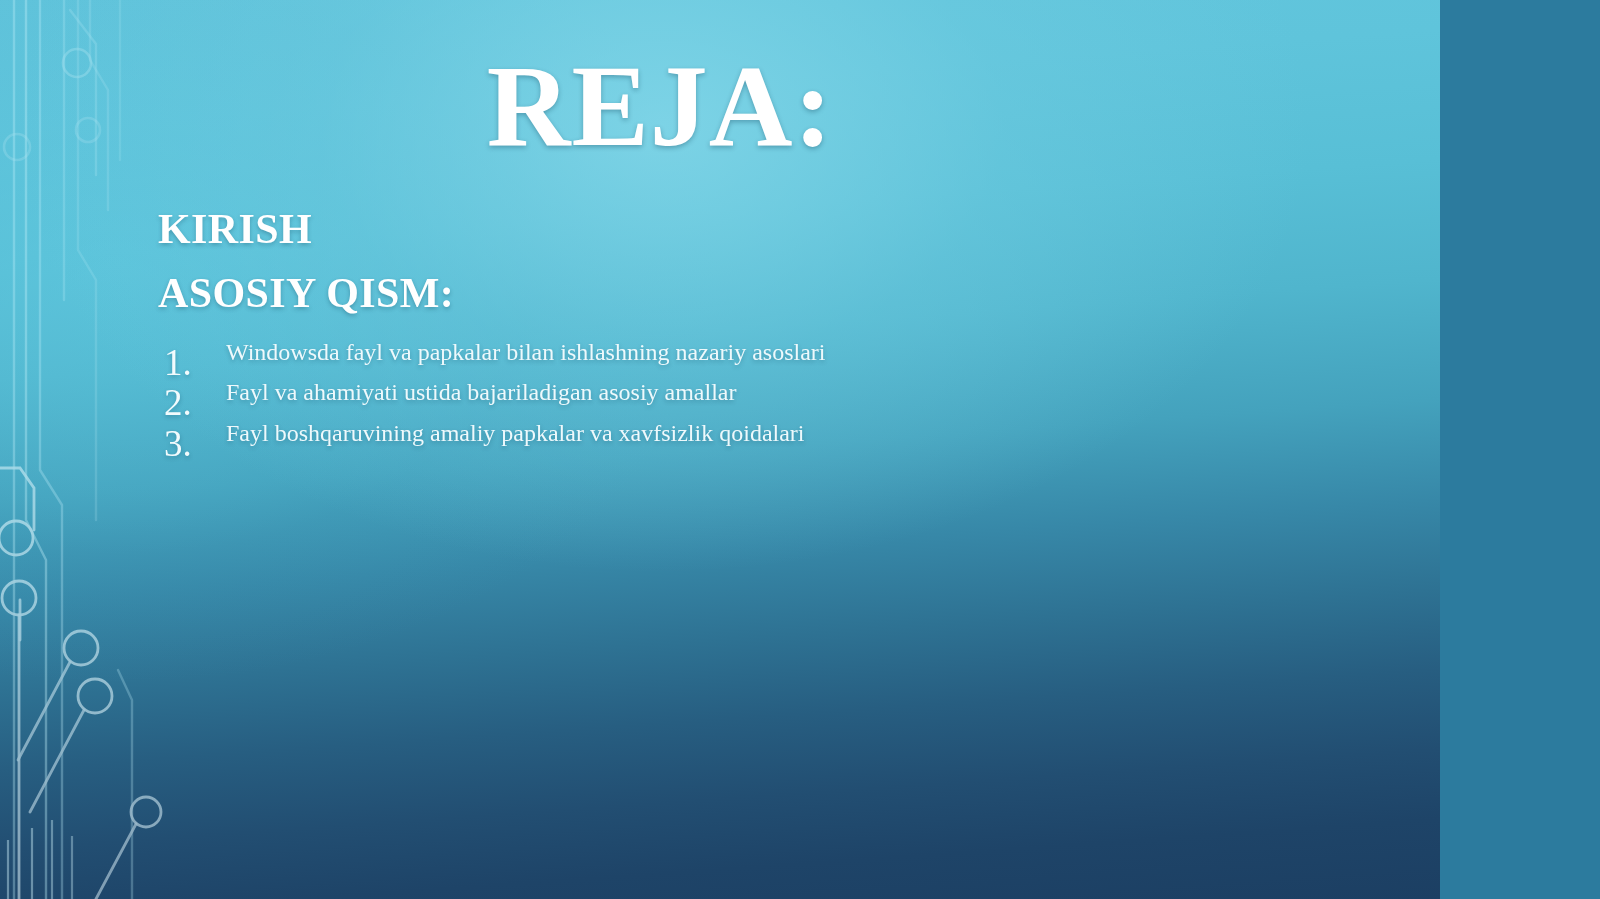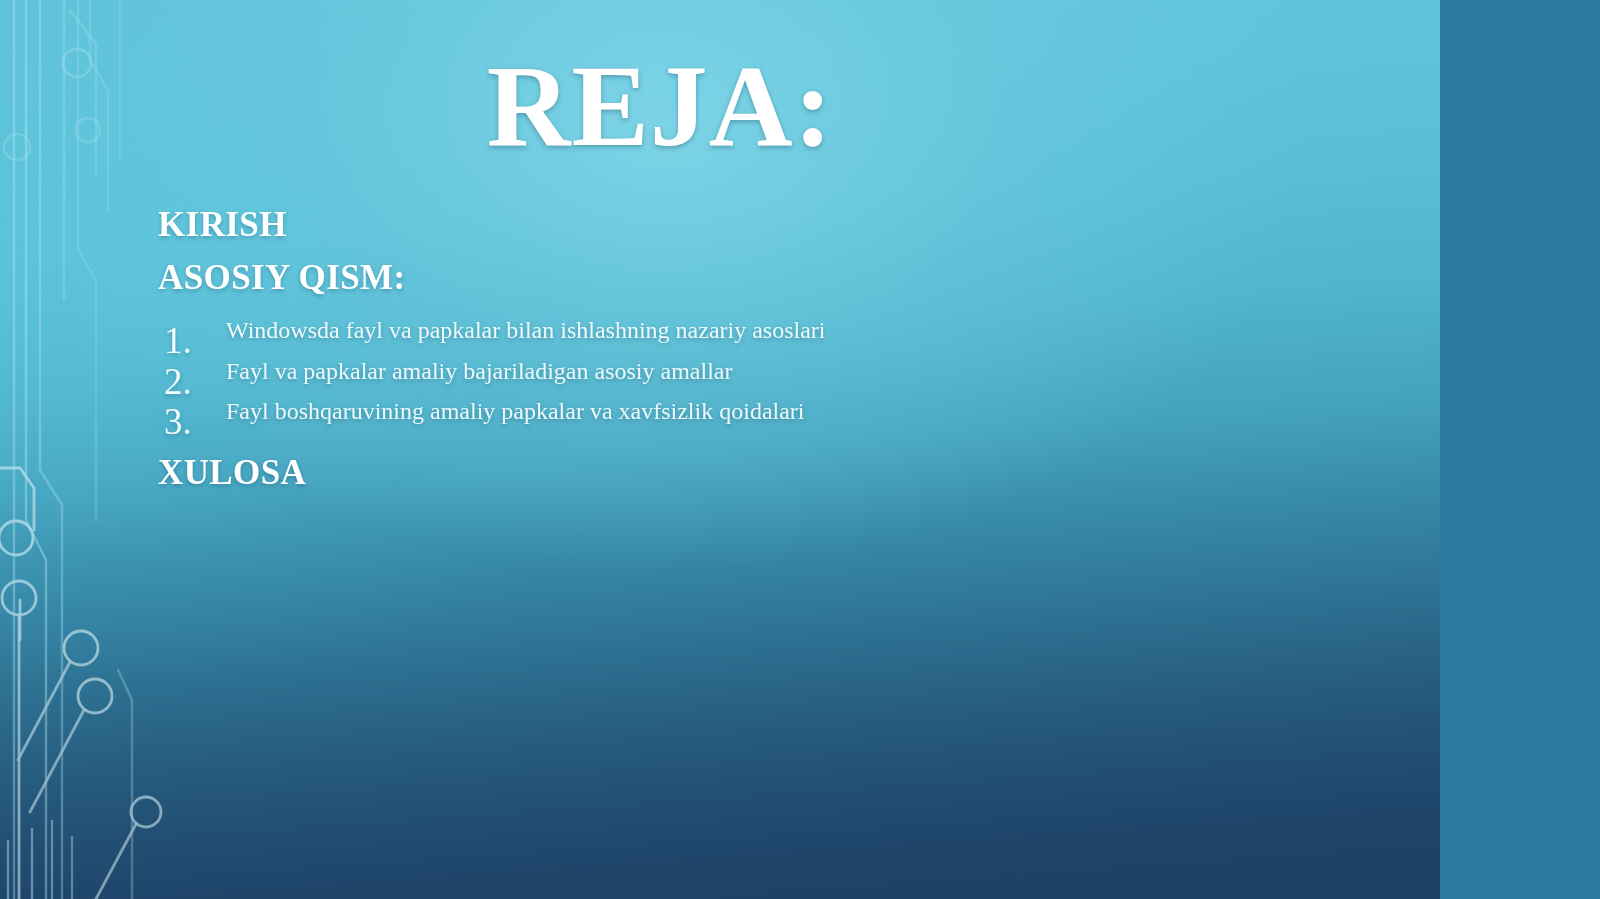--- a/index.html
+++ b/index.html
@@ -54,21 +54,21 @@
   #body-block {
     position:absolute;
     left:158px;
     top:198px;
     width:1250px;
   }
 
   .heading {
     color:#ffffff;
     font-weight:bold;
-    font-size:35px;
+    font-size:42px;
     line-height:1.52;
     letter-spacing:0.4px;
     text-shadow:0 2px 4px rgba(10,55,80,0.3);
   }
   .heading.top2 { margin-bottom:8px; }
 
   ol.plan-list {
     list-style:none;
     margin:6px 0 10px 0;
     padding:0;
@@ -177,22 +177,21 @@
 
   <div id="body-block">
 
     <div>
       <div class="heading">KIRISH</div>
       <div class="heading top2">ASOSIY QISM:</div>
     </div>
 
     <ol class="plan-list">
       <li>Windowsda fayl va papkalar bilan ishlashning nazariy asoslari</li>
-      <li>Fayl va papkalar amaliy bajariladigan asosiy amallar</li>
+      <li>Fayl va ahamiyati ustida bajariladigan asosiy amallar</li>
       <li>Fayl boshqaruvining amaliy papkalar va xavfsizlik qoidalari</li>
     </ol>
 
     <div class="bottom-headings">
-      <div class="heading">XULOSA</div>
     </div>
 
   </div>
 </div>
 
 </body></html>

